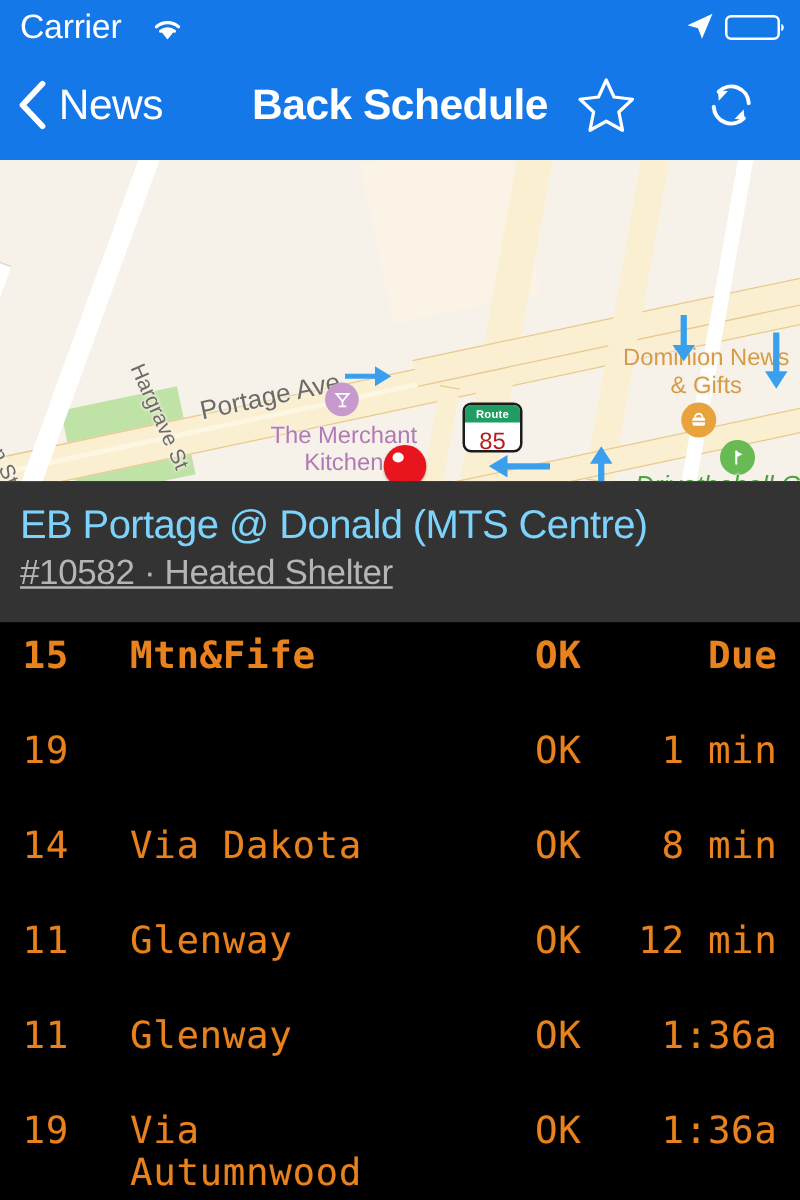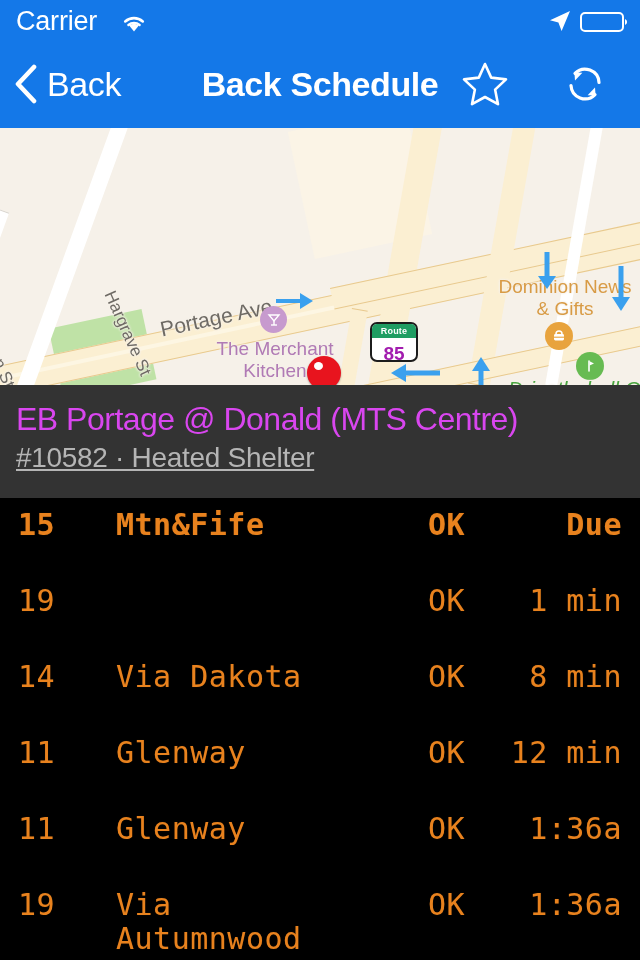--- a/index.html
+++ b/index.html
@@ -83,21 +83,21 @@
     position:absolute; left:370px; top:194px; width:48px; height:40px;
     background:#fff; border:2.5px solid #1c1c1c; border-radius:7px;
     overflow:hidden;
   }
   #route-shield-top{
     height:14px; background:#1f9d62; color:#fff; font-size:9px;
     display:flex; align-items:center; justify-content:center;
     font-weight:bold; letter-spacing:0.2px;
   }
   #route-shield-num{
-    height:32px; color:#a21caf; font-size:19px; font-weight:bold;
+    height:32px; color:#b91c1c; font-size:19px; font-weight:normal;
     display:flex; align-items:center; justify-content:center;
   }
 
   #map-pin{ position:absolute; left:307px; top:228px; width:34px; height:96px; }
   #pin-stem{
     position:absolute; left:15px; top:26px; width:4px; height:66px;
     background:#9b9b9b;
   }
   #pin-head{
     position:absolute; left:0; top:0; width:34px; height:34px;
@@ -113,21 +113,21 @@
     background:radial-gradient(ellipse at center, rgba(160,150,130,.40) 0%, rgba(160,150,130,0) 70%);
   }
 
   
   #stop-info{
     position:absolute; left:0; top:385px; width:640px; height:113px;
     background:#333333;
   }
   #stop-name{
     position:absolute; left:16px; top:16px;
-    color:#d946ef; font-size:32px; letter-spacing:-0.5px; white-space:nowrap;
+    color:#7dd3fc; font-size:32px; letter-spacing:-0.5px; white-space:nowrap;
   }
   #stop-meta{
     position:absolute; left:16px; top:57px;
     color:#b5b5b5; font-size:28px; letter-spacing:-0.3px; white-space:nowrap;text-decoration:underline;
   }
 
   
   #led-board{
     position:absolute; left:0; top:498px; width:640px; height:462px;
     background:#000000; overflow:hidden;
@@ -145,21 +145,21 @@
     letter-spacing:0.5px;
     
     background-image:
       radial-gradient(circle, rgba(0,0,0,0.92) 34%, rgba(0,0,0,0) 38%);
     background-size:3px 3px;
     background-clip:text;
     -webkit-background-clip:text;
     text-shadow:0 0 1px rgba(232,130,30,.25);
   }
   .led-route{ left:18px; top:10px; width:78px; }
-  .led-dest { left:104px; top:10px; width:300px; white-space:pre-line;margin-left:12px; }
+  .led-dest { left:104px; top:10px; width:300px; white-space:pre-line; }
   .led-status{ left:428px; top:10px; width:60px; }
   .led-time { left:470px; top:10px; width:152px; text-align:right; }
 </style>
 </head>
 <body>
 
 <div id="status-bar">
   <div id="status-carrier">Carrier</div>
   <svg id="wifi-icon" viewBox="0 0 28 22">
     <path d="M14 19.5 L9.2 13.6 A7.6 7.6 0 0 1 18.8 13.6 Z" fill="#fff"></path>
@@ -173,21 +173,21 @@
     <rect x="1" y="1" width="42" height="18" rx="4" ry="4" fill="none" stroke="#fff" stroke-width="2"></rect>
     <path d="M45 7 L45 13 A3.2 3.2 0 0 0 45 7 Z" fill="#fff"></path>
   </svg>
 </div>
 
 <div id="nav-bar">
   <div id="back-button">
     <svg id="back-chevron" viewBox="0 0 24 40">
       <path d="M20 3 L4 20 L20 37" stroke="#fff" stroke-width="4.6" fill="none" stroke-linecap="round" stroke-linejoin="round"></path>
     </svg>
-    <span id="back-label">Back</span>
+    <span id="back-label">News</span>
   </div>
   <div id="nav-title">Back Schedule</div>
   <div id="favorite-button">
     <svg width="48" height="46" viewBox="0 0 48 46">
       <path d="M24 3 L30.2 16.6 L45 18.4 L34.1 28.6 L37 43.2 L24 36 L11 43.2 L13.9 28.6 L3 18.4 L17.8 16.6 Z" fill="none" stroke="#fff" stroke-width="2.6" stroke-linejoin="round"></path>
     </svg>
   </div>
   <div id="refresh-button">
     <svg width="46" height="46" viewBox="0 0 46 46">
       <path d="M9 24.5 A14 14 0 0 0 33 33.6" fill="none" stroke="#fff" stroke-width="3.2" stroke-linecap="round"></path>

